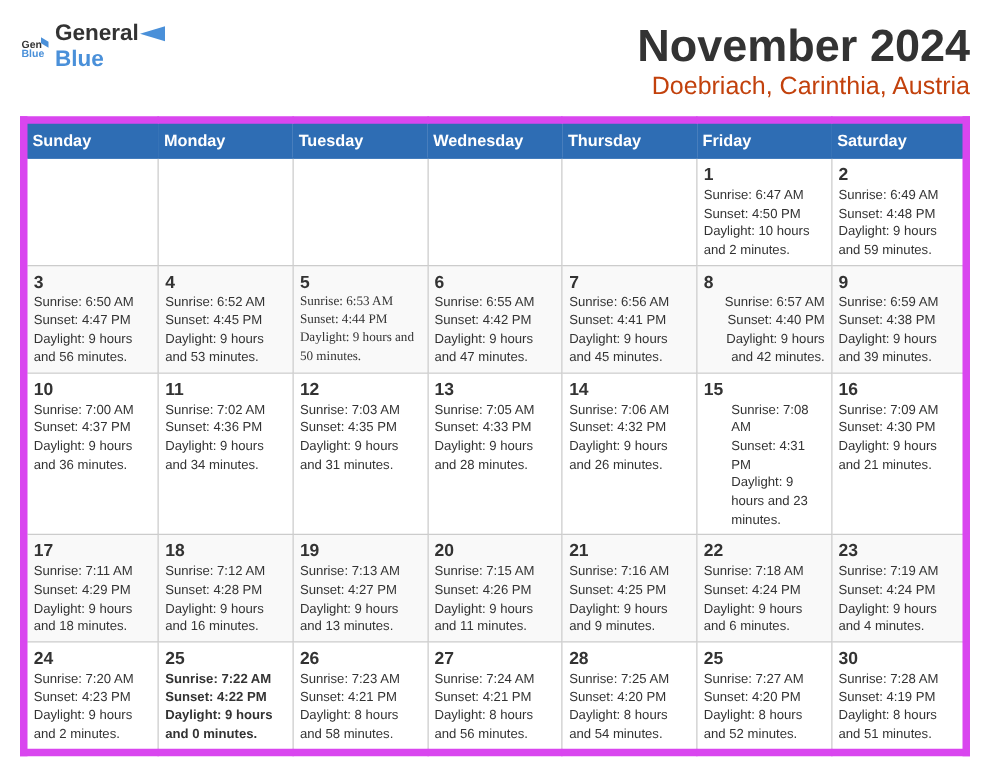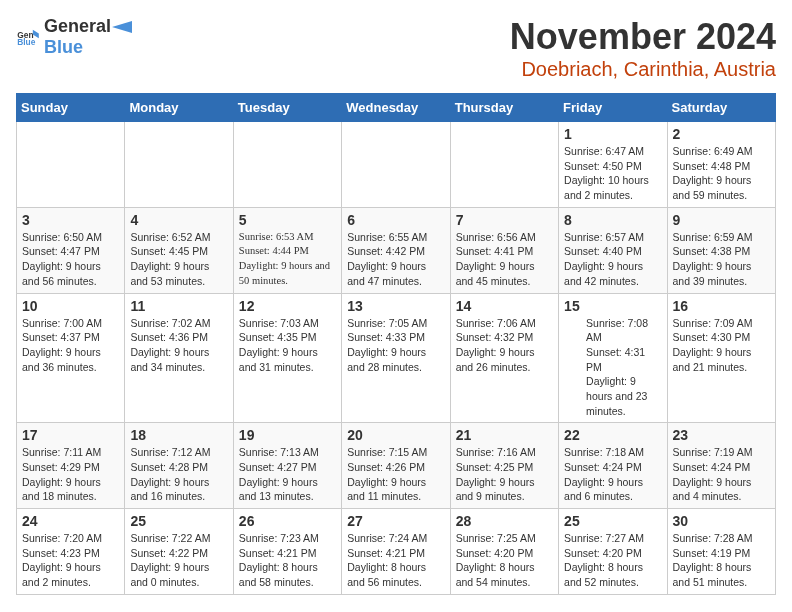--- a/index.html
+++ b/index.html
@@ -43,21 +43,21 @@
       font-weight: bold;
       color: #333;
     }
     .location-title {
       font-size: 20px;
       color: #c2410c;
     }
     .calendar {
       width: 100%;
       border-collapse: collapse;
-      border: 1px solid #d946ef;
+      border: 6px solid #d946ef;
     }
     .calendar th {
       background-color: #2e6db4;
       color: #fff;
       font-size: 13px;
       padding: 6px 4px;
       text-align: left;
       border: 1px solid #2e6db4;
     }
     .calendar td {
@@ -171,21 +171,21 @@
 Daylight: 9 hours and 47 minutes.</div>
         </td>
         <td>
           <div class="day-number">7</div>
           <div class="day-info" style="white-space: pre-line;">Sunrise: 6:56 AM
 Sunset: 4:41 PM
 Daylight: 9 hours and 45 minutes.</div>
         </td>
         <td>
           <div class="day-number">8</div>
-          <div class="day-info" style="white-space: pre-line;">Sunrise: 6:57 AM
+          <div class="day-info" style="white-space: pre-line; text-align: right;">Sunrise: 6:57 AM
 Sunset: 4:40 PM
 Daylight: 9 hours and 42 minutes.</div>
         </td>
         <td>
           <div class="day-number">9</div>
           <div class="day-info" style="white-space: pre-line;">Sunrise: 6:59 AM
 Sunset: 4:38 PM
 Daylight: 9 hours and 39 minutes.</div>
         </td>
       </tr>
@@ -279,21 +279,21 @@
       </tr>
       <tr>
         <td>
           <div class="day-number">24</div>
           <div class="day-info" style="white-space: pre-line;">Sunrise: 7:20 AM
 Sunset: 4:23 PM
 Daylight: 9 hours and 2 minutes.</div>
         </td>
         <td>
           <div class="day-number">25</div>
-          <div class="day-info" style="white-space: pre-line;">Sunrise: 7:22 AM
+          <div class="day-info" style="white-space: pre-line; font-weight: bold;">Sunrise: 7:22 AM
 Sunset: 4:22 PM
 Daylight: 9 hours and 0 minutes.</div>
         </td>
         <td>
           <div class="day-number">26</div>
           <div class="day-info" style="white-space: pre-line;">Sunrise: 7:23 AM
 Sunset: 4:21 PM
 Daylight: 8 hours and 58 minutes.</div>
         </td>
         <td>

